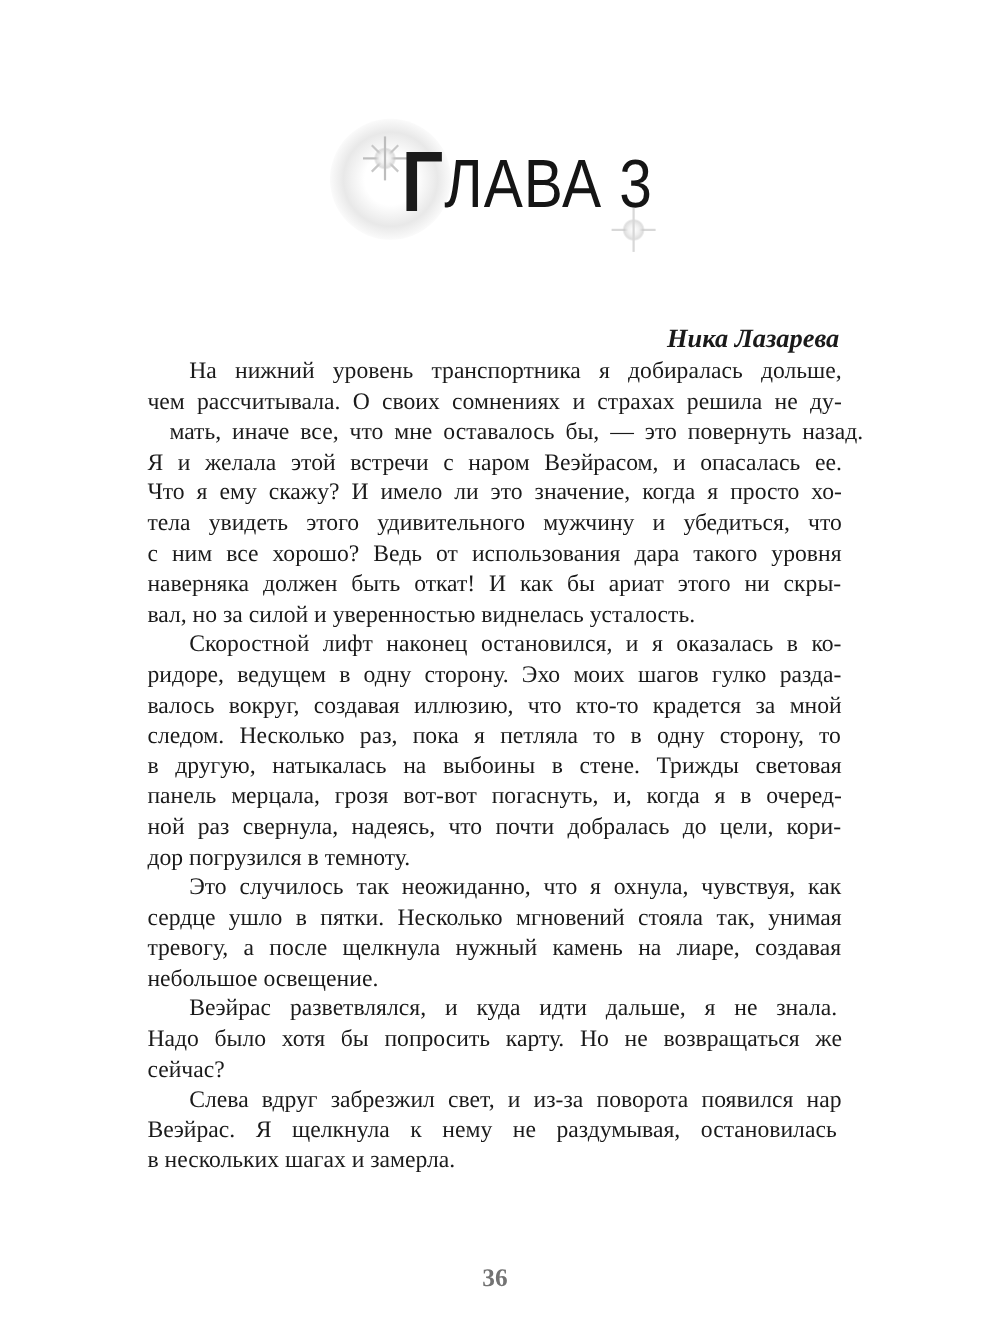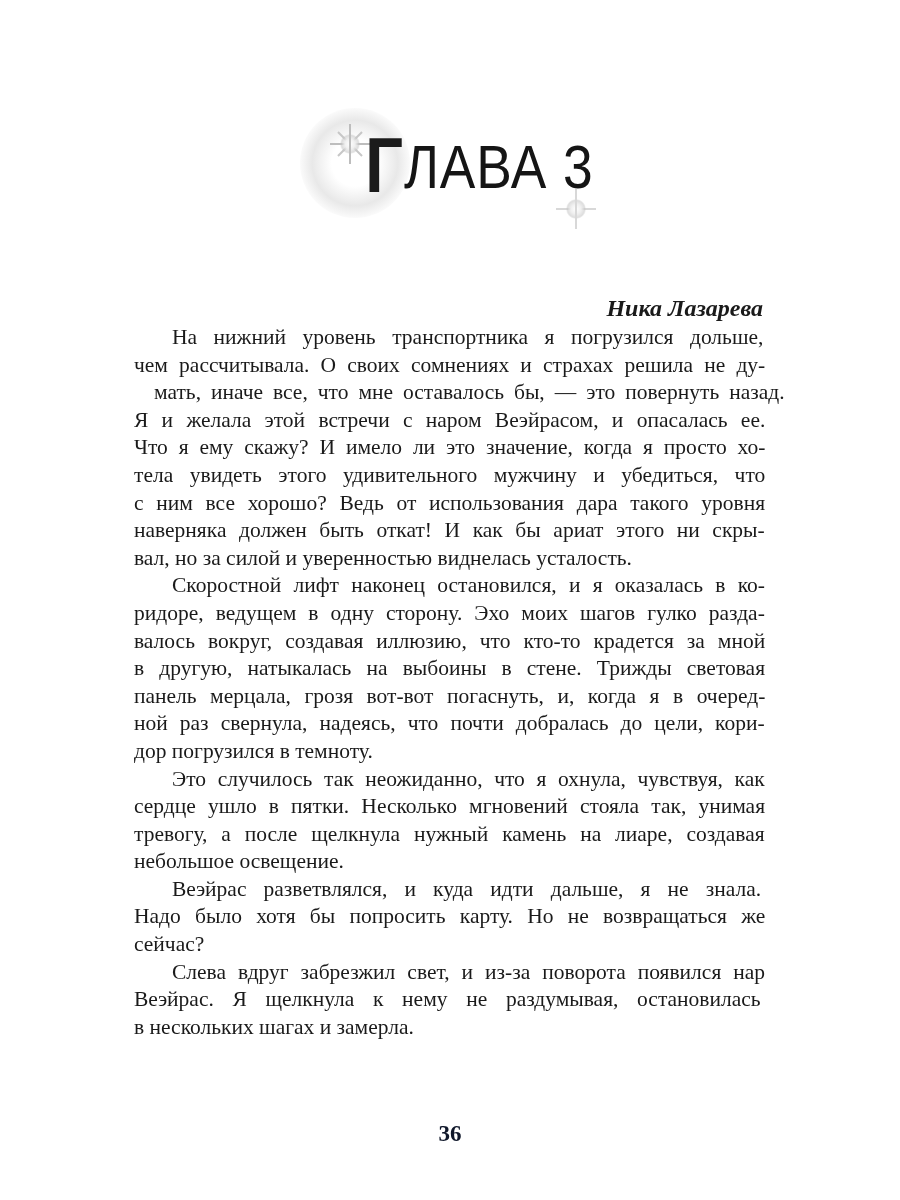--- a/index.html
+++ b/index.html
@@ -134,27 +134,27 @@
     .line.last span {
       text-align-last: left;
     }
     .line.indent span {
       width: 100%;
     }
     .page-number {
       position: absolute;
       left: 0;
       width: 900px;
-      top: 1120px;
+      top: 1148px;
       text-align: center;
       font-family: "Liberation Serif", "DejaVu Serif", serif;
       font-weight: bold;
       font-size: 23px;
       line-height: 28px;
-      color: #0f172a;
+      color: #737373;
     }
   </style>
 </head>
 <body>
 
 <div class="chapter-heading"></div>
 <div class="sparkle-cloud"></div>
 <div class="star star-1">
   <div class="diag d1"></div>
   <div class="diag d2"></div>
@@ -163,33 +163,34 @@
 <div class="star star-2">
   <div class="core"></div>
 </div>
 
 <div class="chapter-title"><span class="big-letter">Г</span><span>ЛАВА 3</span></div>
 
 <div class="author">Ника Лазарева</div>
 
 <div class="body-text">
 
-  <div class="line indent"><span style="white-space: nowrap; width: auto; word-spacing: 11.1667px;">На нижний уровень транспортника я погрузился дольше,</span></div>
+  <div class="line indent"><span style="white-space: nowrap; width: auto; word-spacing: 11.1667px;">На нижний уровень транспортника я добиралась дольше,</span></div>
   <div class="line"><span style="white-space: nowrap; width: auto; word-spacing: 5.77778px;">чем рассчитывала. О своих сомнениях и страхах решила не ду-</span></div>
   <div class="line"><span style="white-space: nowrap; width: auto; word-spacing: 4.6px; margin-left: 20px;">мать, иначе все, что мне оставалось бы, — это повернуть назад.</span></div>
   <div class="line"><span style="white-space: nowrap; width: auto; word-spacing: 7.9px;">Я и желала этой встречи с наром Веэйрасом, и опасалась ее.</span></div>
   <div class="line"><span style="white-space: nowrap; width: auto; word-spacing: 5.5px;">Что я ему скажу? И имело ли это значение, когда я просто хо-</span></div>
   <div class="line"><span style="white-space: nowrap; width: auto; word-spacing: 11.1429px;">тела увидеть этого удивительного мужчину и убедиться, что</span></div>
   <div class="line"><span style="white-space: nowrap; width: auto; word-spacing: 7.33333px;">с ним все хорошо? Ведь от использования дара такого уровня</span></div>
   <div class="line"><span style="white-space: nowrap; width: auto; word-spacing: 7.2px;">наверняка должен быть откат! И как бы ариат этого ни скры-</span></div>
   <div class="line last"><span style="white-space: nowrap; width: auto;">вал, но за силой и уверенностью виднелась усталость.</span></div>
 
   <div class="line indent"><span style="white-space: nowrap; width: auto; word-spacing: 6.875px;">Скоростной лифт наконец остановился, и я оказалась в ко-</span></div>
   <div class="line"><span style="white-space: nowrap; width: auto; word-spacing: 6.66667px;">ридоре, ведущем в одну сторону. Эхо моих шагов гулко разда-</span></div>
   <div class="line"><span style="white-space: nowrap; width: auto; word-spacing: 7.625px;">валось вокруг, создавая иллюзию, что кто-то крадется за мной</span></div>
+  <div class="line"><span style="white-space: nowrap; width: auto; word-spacing: 8.5px;">следом. Несколько раз, пока я петляла то в одну сторону, то</span></div>
   <div class="line"><span style="white-space: nowrap; width: auto; word-spacing: 9.75px;">в другую, натыкалась на выбоины в стене. Трижды световая</span></div>
   <div class="line"><span style="white-space: nowrap; width: auto; word-spacing: 8.11111px;">панель мерцала, грозя вот-вот погаснуть, и, когда я в очеред-</span></div>
   <div class="line"><span style="white-space: nowrap; width: auto; word-spacing: 6.66667px;">ной раз свернула, надеясь, что почти добралась до цели, кори-</span></div>
   <div class="line last"><span style="white-space: nowrap; width: auto;">дор погрузился в темноту.</span></div>
 
   <div class="line indent"><span style="white-space: nowrap; width: auto; word-spacing: 6.25px;">Это случилось так неожиданно, что я охнула, чувствуя, как</span></div>
   <div class="line"><span style="white-space: nowrap; width: auto; word-spacing: 6.75px;">сердце ушло в пятки. Несколько мгновений стояла так, унимая</span></div>
   <div class="line"><span style="white-space: nowrap; width: auto; word-spacing: 8.5px;">тревогу, а после щелкнула нужный камень на лиаре, создавая</span></div>
   <div class="line last"><span style="white-space: nowrap; width: auto;">небольшое освещение.</span></div>
 

